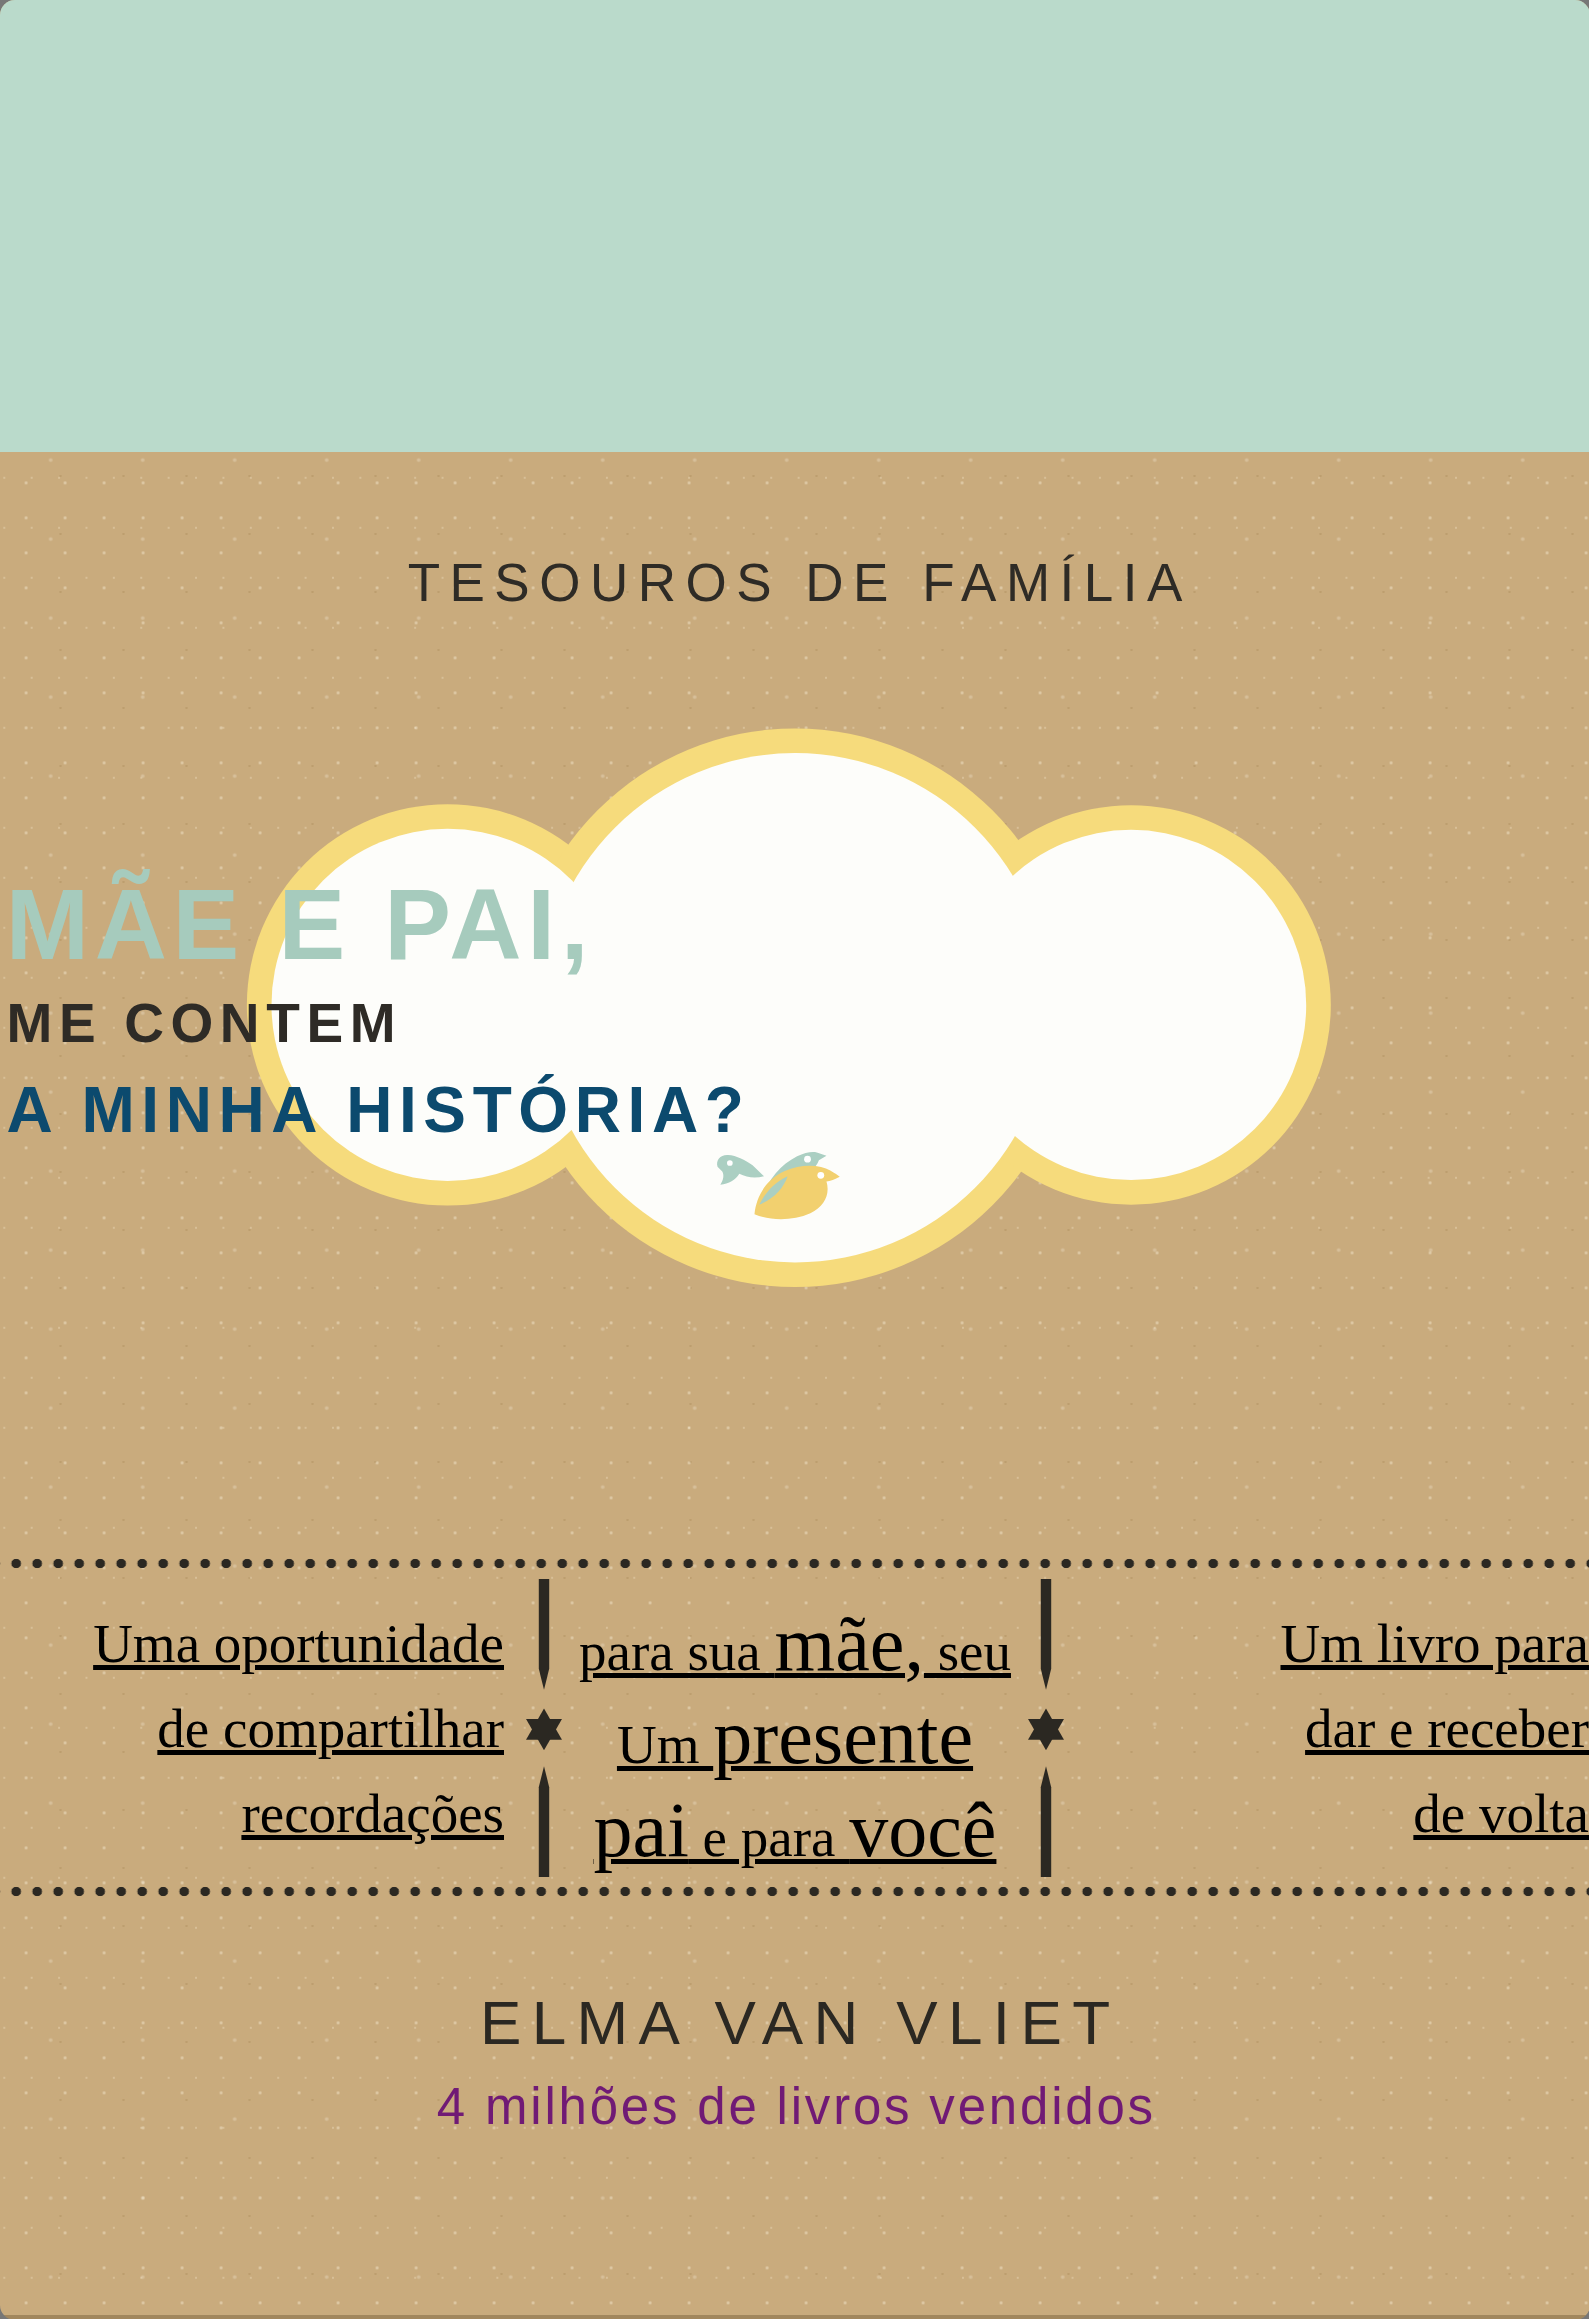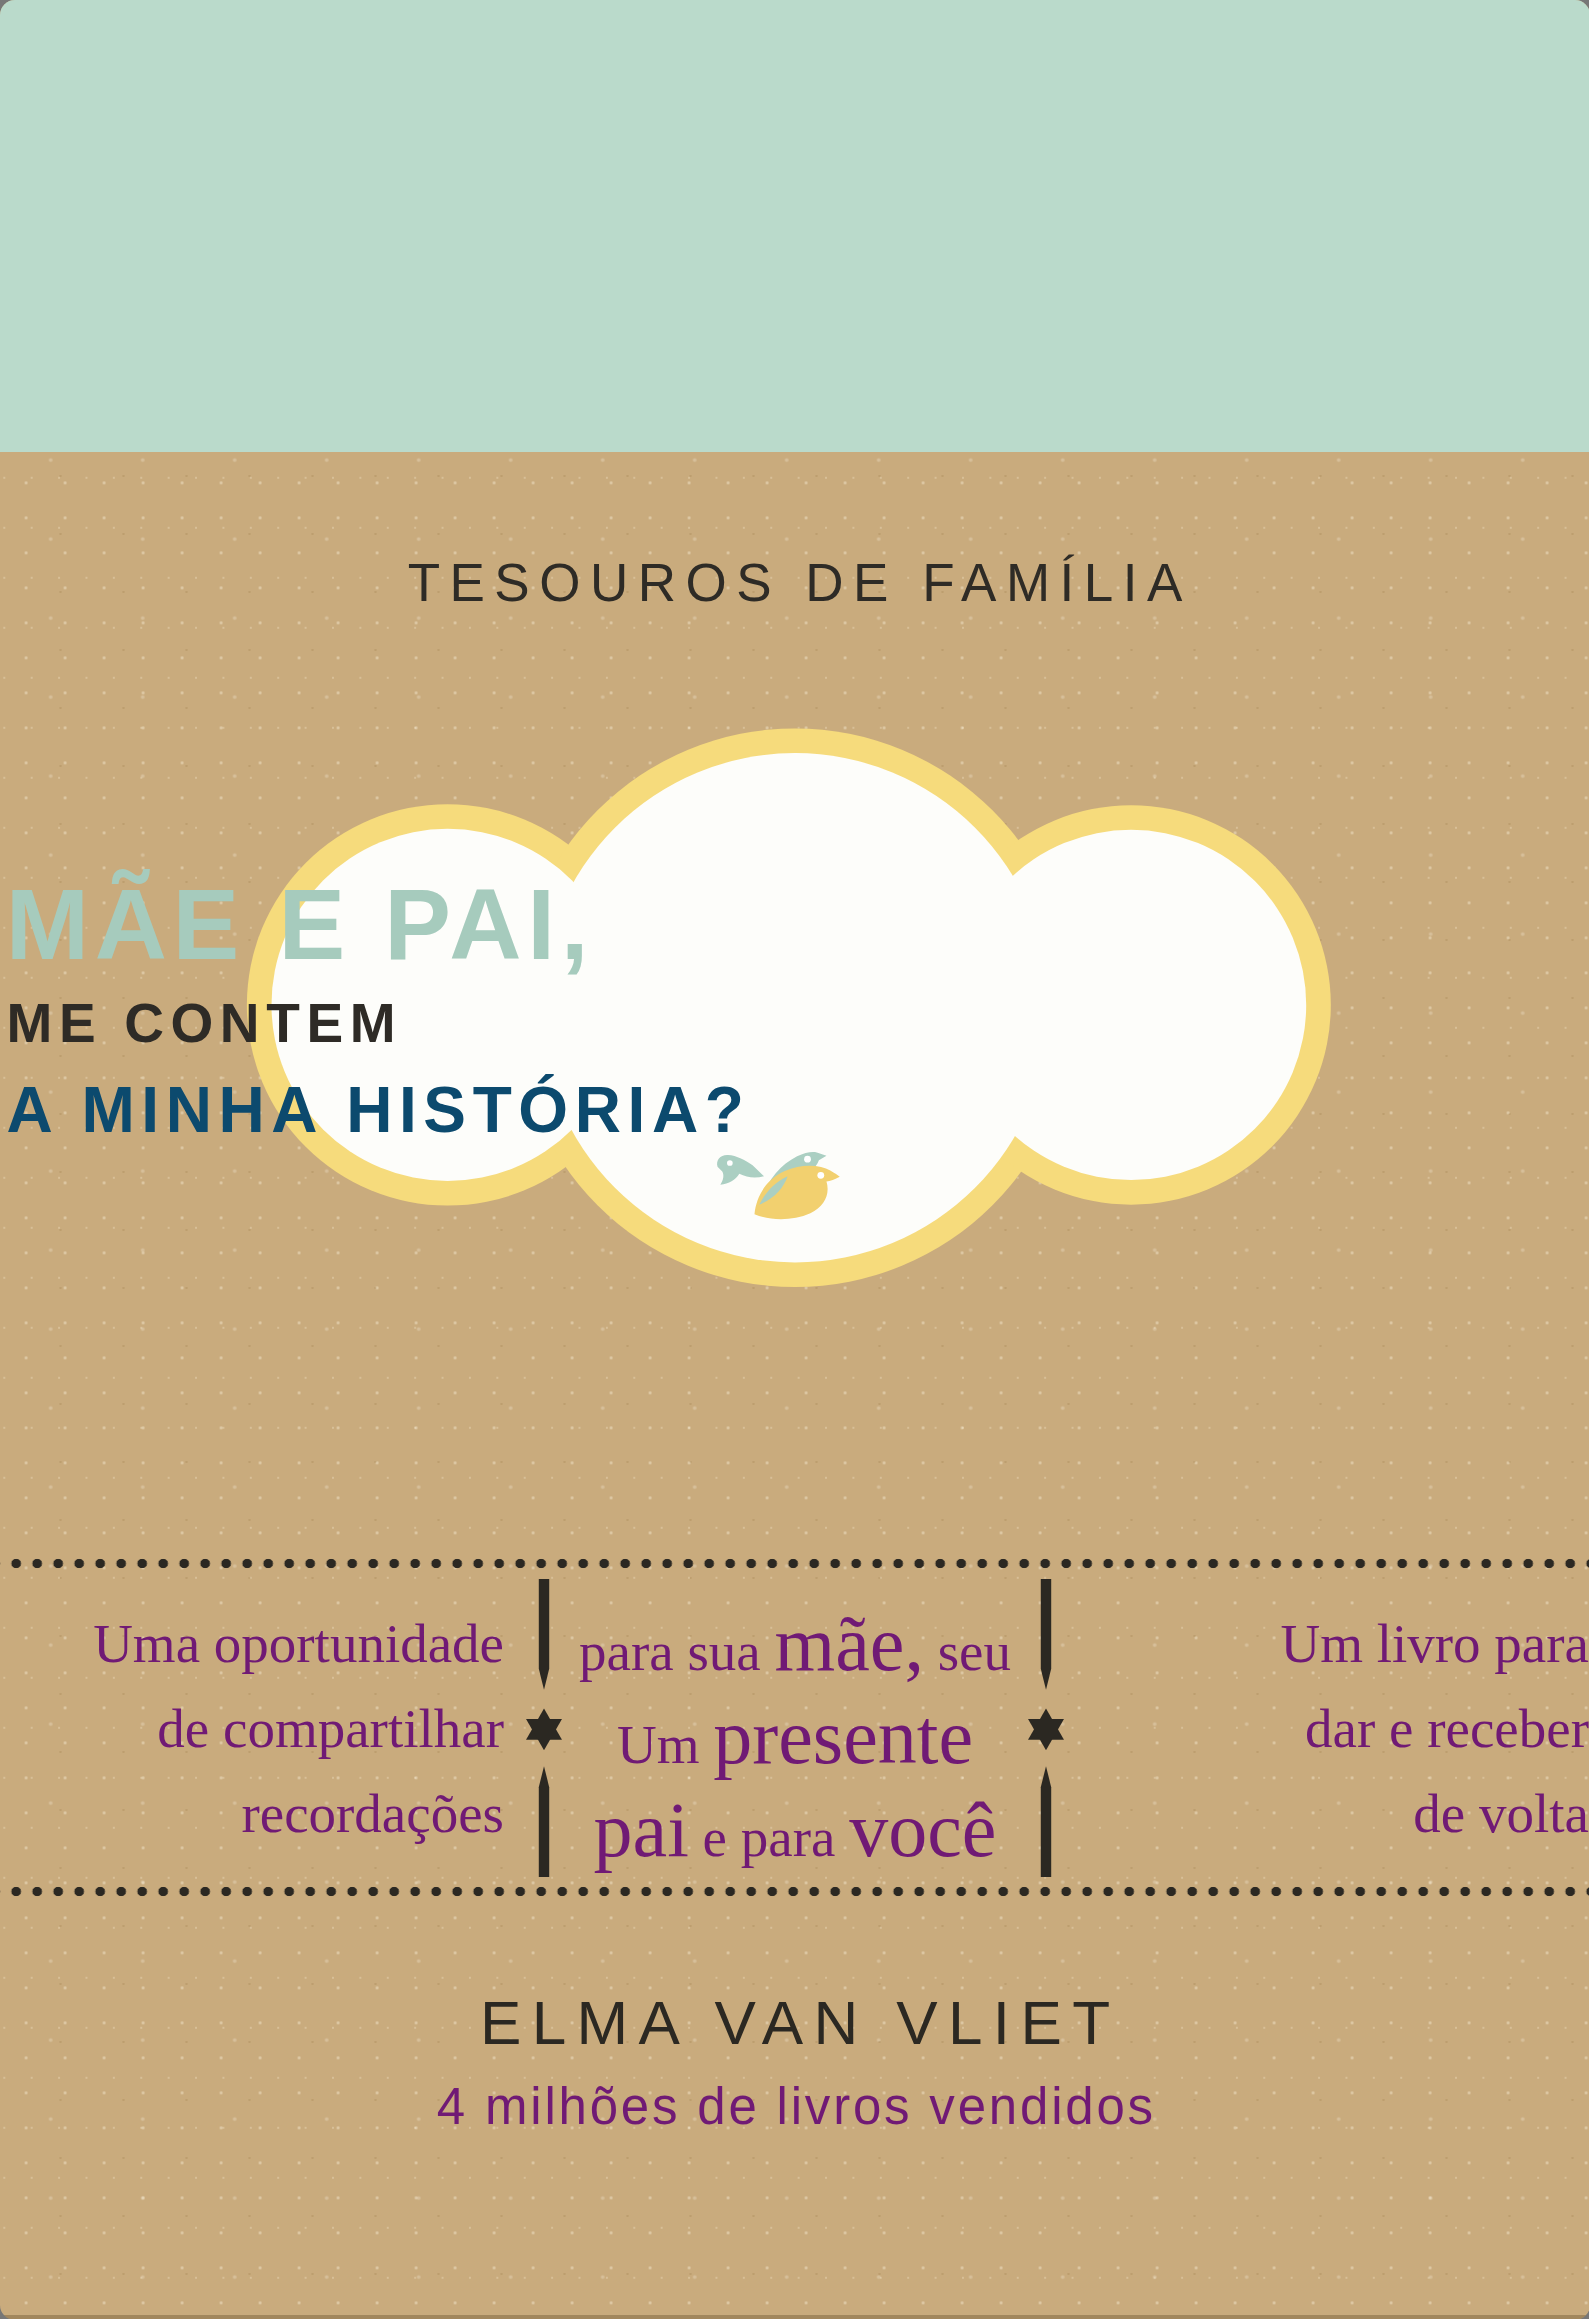--- a/index.html
+++ b/index.html
@@ -37,21 +37,21 @@
   .birds-svg{position:absolute; left:691px; top:1126px;}
   .dots{
     position:absolute; left:0; width:1590px; height:11.4px;
     background-image:radial-gradient(circle at center, #2b2822 0 4.5px, transparent 5.2px);
     background-size:21px 11.4px; background-position:5.7px 0;
   }
   .dots-top{top:1558px;}
   .dots-bottom{top:1886px;}
   .benefit-col{
     position:absolute; top:1601px; font-family:"Liberation Serif", serif;
-    color:#701a75; font-size:55px; line-height:85px; white-space:nowrap;
+    color:#000000; font-size:55px; line-height:85px; white-space:nowrap;text-decoration:underline;
   }
   .benefit-col .big{font-size:78px;}
   .col1{left:0; width:504px; text-align:right;}
   .col2{left:544px; width:502px; text-align:center;}
   .col3{left:1085px; width:504px; text-align:right;}
   .separator{position:absolute; top:1579px;}
   .sep-left{left:525px;}
   .sep-right{left:1027px;}
   .author-name{
     position:absolute; left:0; top:1992px; width:1590px; height:62px; line-height:62px;

